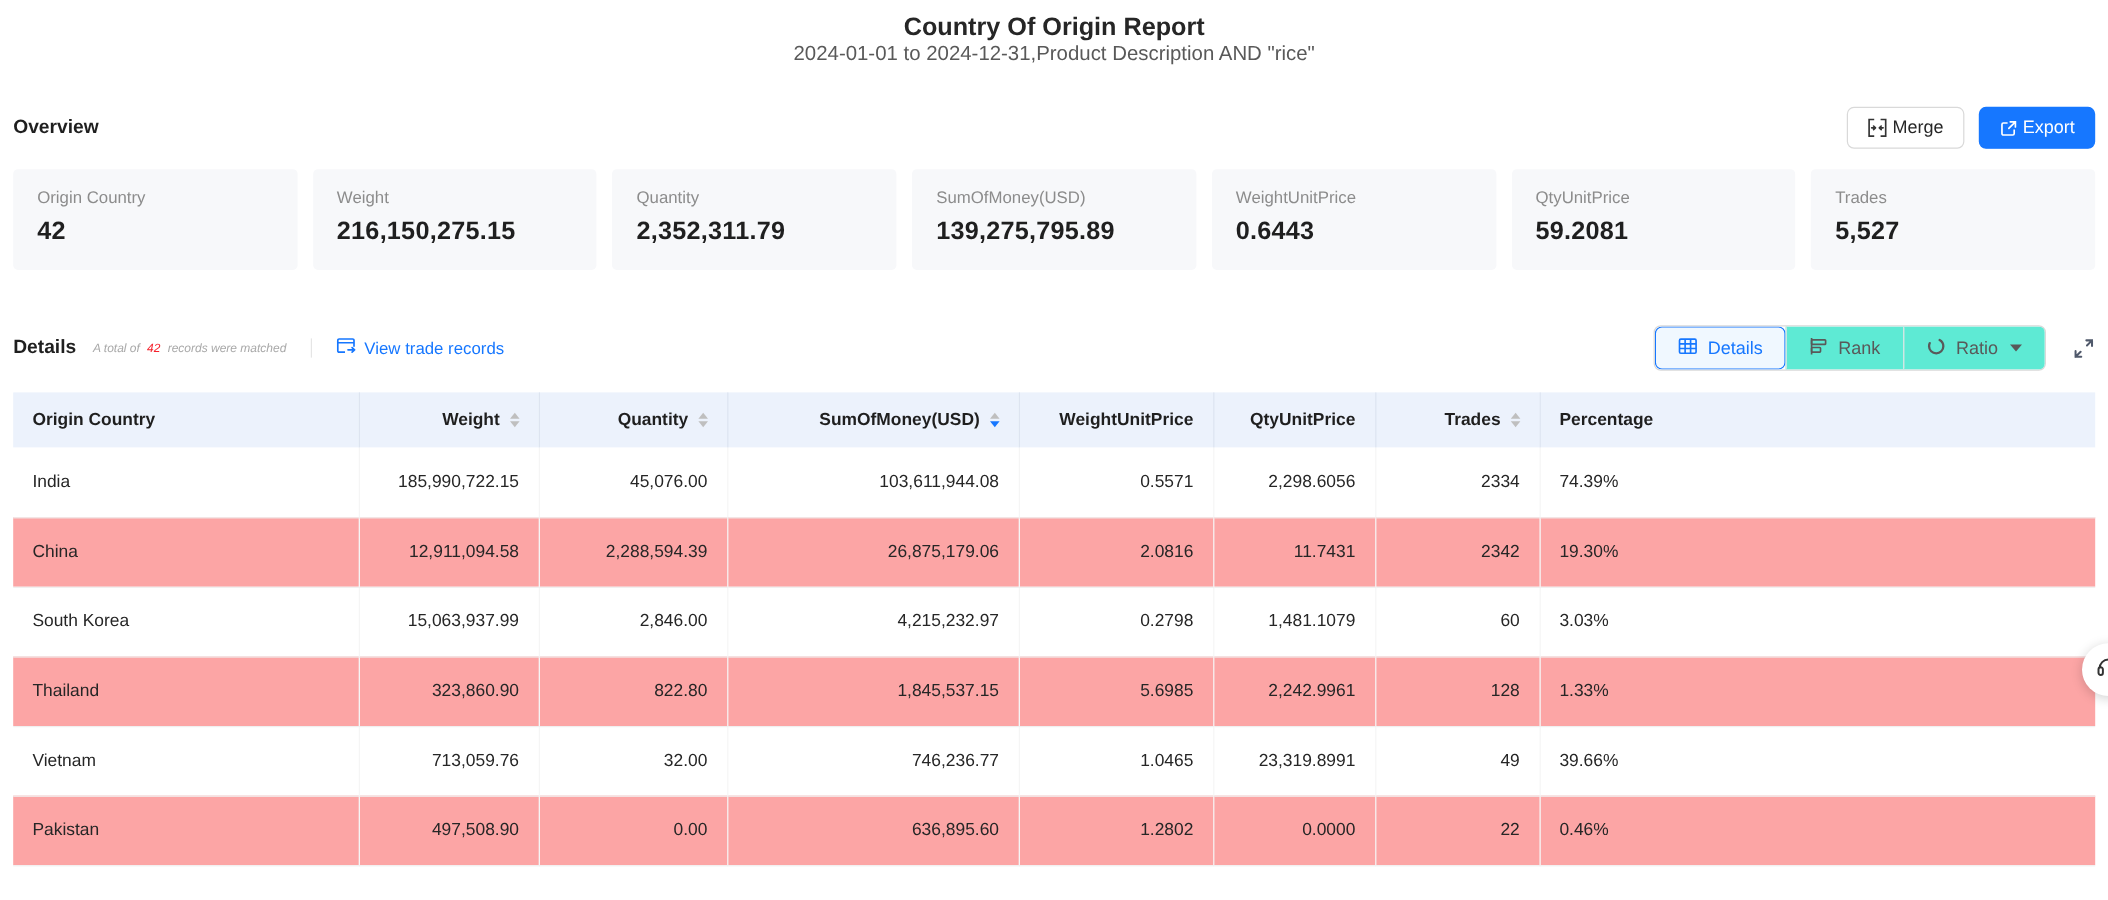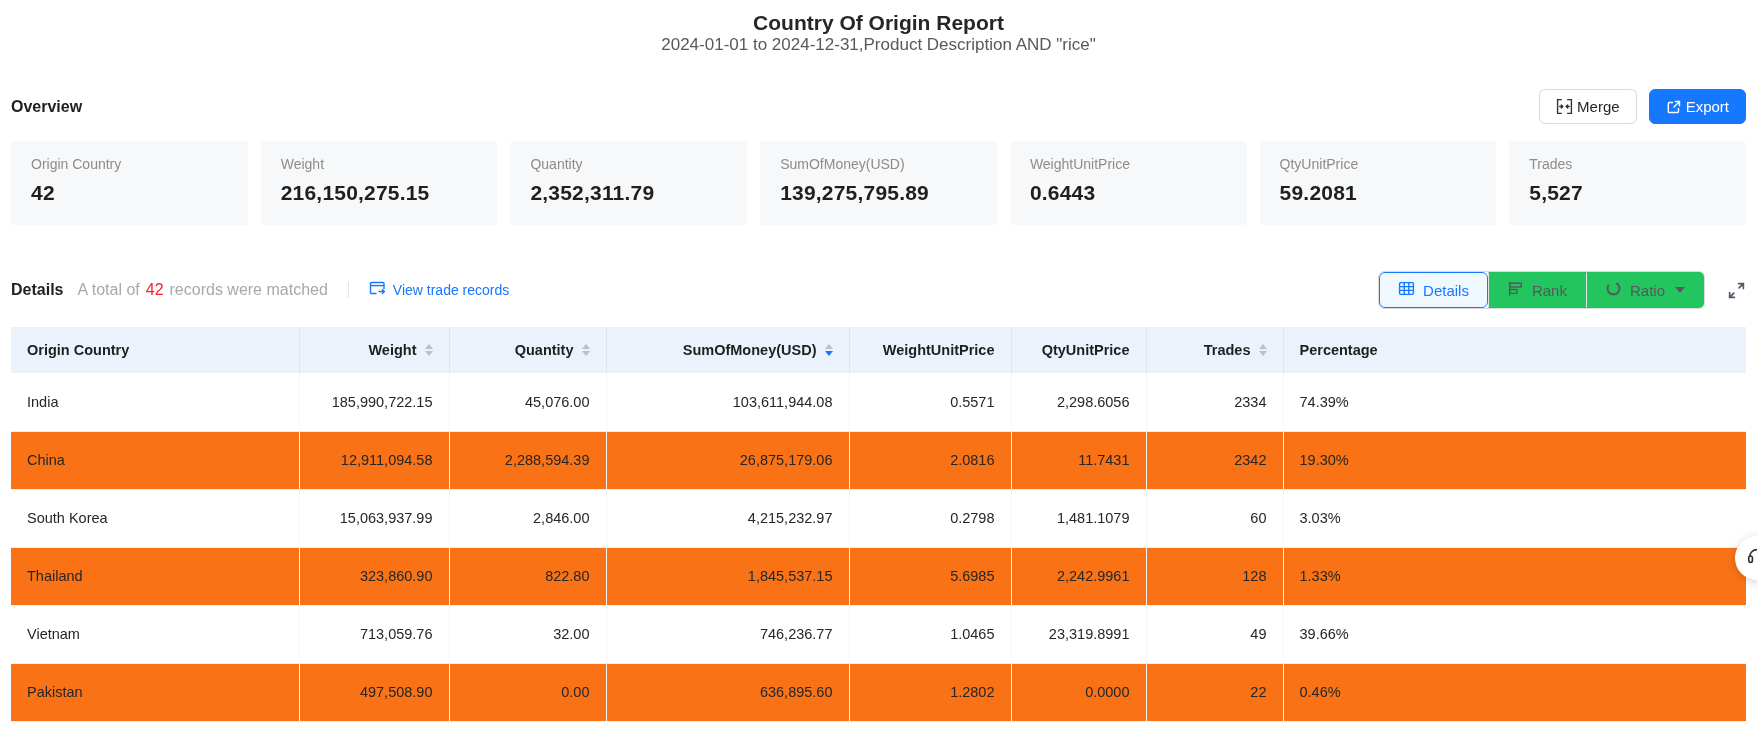--- a/index.html
+++ b/index.html
@@ -26,44 +26,44 @@
   
   .cards { margin-top:17px; display:flex; gap:13px; }
   .card { flex:1 1 0; height:84px; background:#f7f8fa; border-radius:4px; padding:15px 20px 0 20px; }
   .card-label { font-size:14px; color:#8c8c8c; }
   .card-value { margin-top:9px; font-size:21px; font-weight:700; color:#1f1f1f; letter-spacing:.2px; }
 
   
   .details-bar { margin-top:45px; display:flex; justify-content:space-between; align-items:center; height:40px; }
   .details-left { display:flex; align-items:center; }
   .details-heading { font-size:16px; font-weight:700; color:#1f1f1f; }
-  .details-summary { margin-left:14px; font-size:16px; color:#a8a8a8; display:flex; gap:6px; align-items:center; }
+  .details-summary { margin-left:14px; font-size:10px; color:#a8a8a8; display:flex; gap:6px; align-items:center;font-style:italic; }
   .match-count { color:#f5222d; }
   .v-divider { width:1px; height:16px; background:#e5e5e5; margin:0 20px; }
   .trade-link { display:inline-flex; align-items:center; gap:7px; font-size:14px; color:#1677ff; cursor:pointer; text-decoration:none; }
 
   .details-right { display:flex; align-items:center; }
   .seg { display:flex; border:1px solid #d9d9d9; border-radius:6px; overflow:hidden; background:#fff; }
   .seg-btn { display:inline-flex; align-items:center; justify-content:center; gap:8px; height:36px; padding:0 18px;
-             background:#22c55e; border:1px solid transparent; border-left:1px solid #e5e5e5; font-size:15px; color:#595959; cursor:pointer; }
+             background:#5eead4; border:1px solid transparent; border-left:1px solid #e5e5e5; font-size:15px; color:#595959; cursor:pointer; }
   .seg-btn:first-child { border-left:none; }
   .seg-btn.active { background:#f0f8ff; border:1px solid #1677ff; border-radius:6px; color:#1677ff; }
   .chevron-down { width:0; height:0; border-left:5px solid transparent; border-right:5px solid transparent; border-top:6px solid #595959; margin-left:2px; }
   .fullscreen-btn { margin-left:22px; cursor:pointer; display:flex; align-items:center; }
 
   
   .table-wrap { margin-top:17px; }
   table { width:100%; border-collapse:collapse; table-layout:fixed; }
   thead th { background:#ecf2fc; height:46px; font-size:14.5px; font-weight:700; color:#1f1f1f;
              padding:0 16px; border-right:1px solid #dde4f0; }
   thead th:last-child { border-right:none; }
   tbody td { height:58px; font-size:14.5px; color:#262626; padding:0 16px;
              border-bottom:1px solid #f0f0f0; border-right:1px solid #f5f5f5; background:#fff; }
   tbody td:last-child { border-right:none; }
-  tbody tr.zebra td { background:#f97316;margin-top:17px; }
+  tbody tr.zebra td { background:#fca5a5;margin-top:17px; }
   .al { text-align:left; } .ar { text-align:right; }
   .th-inner { display:flex; align-items:center; gap:8px; }
   .th-inner.ar { justify-content:flex-end; }
   .sorter { display:inline-flex; flex-direction:column; gap:2px; }
   .caret-up { width:0; height:0; border-left:4.5px solid transparent; border-right:4.5px solid transparent; border-bottom:5.5px solid #bfbfbf; }
   .caret-dn { width:0; height:0; border-left:4.5px solid transparent; border-right:4.5px solid transparent; border-top:5.5px solid #bfbfbf; }
   .caret-dn.on { border-top-color:#1677ff; }
 
   
   .float-help { position:absolute; top:536px; right:-22px; width:44px; height:44px; border-radius:50%;

